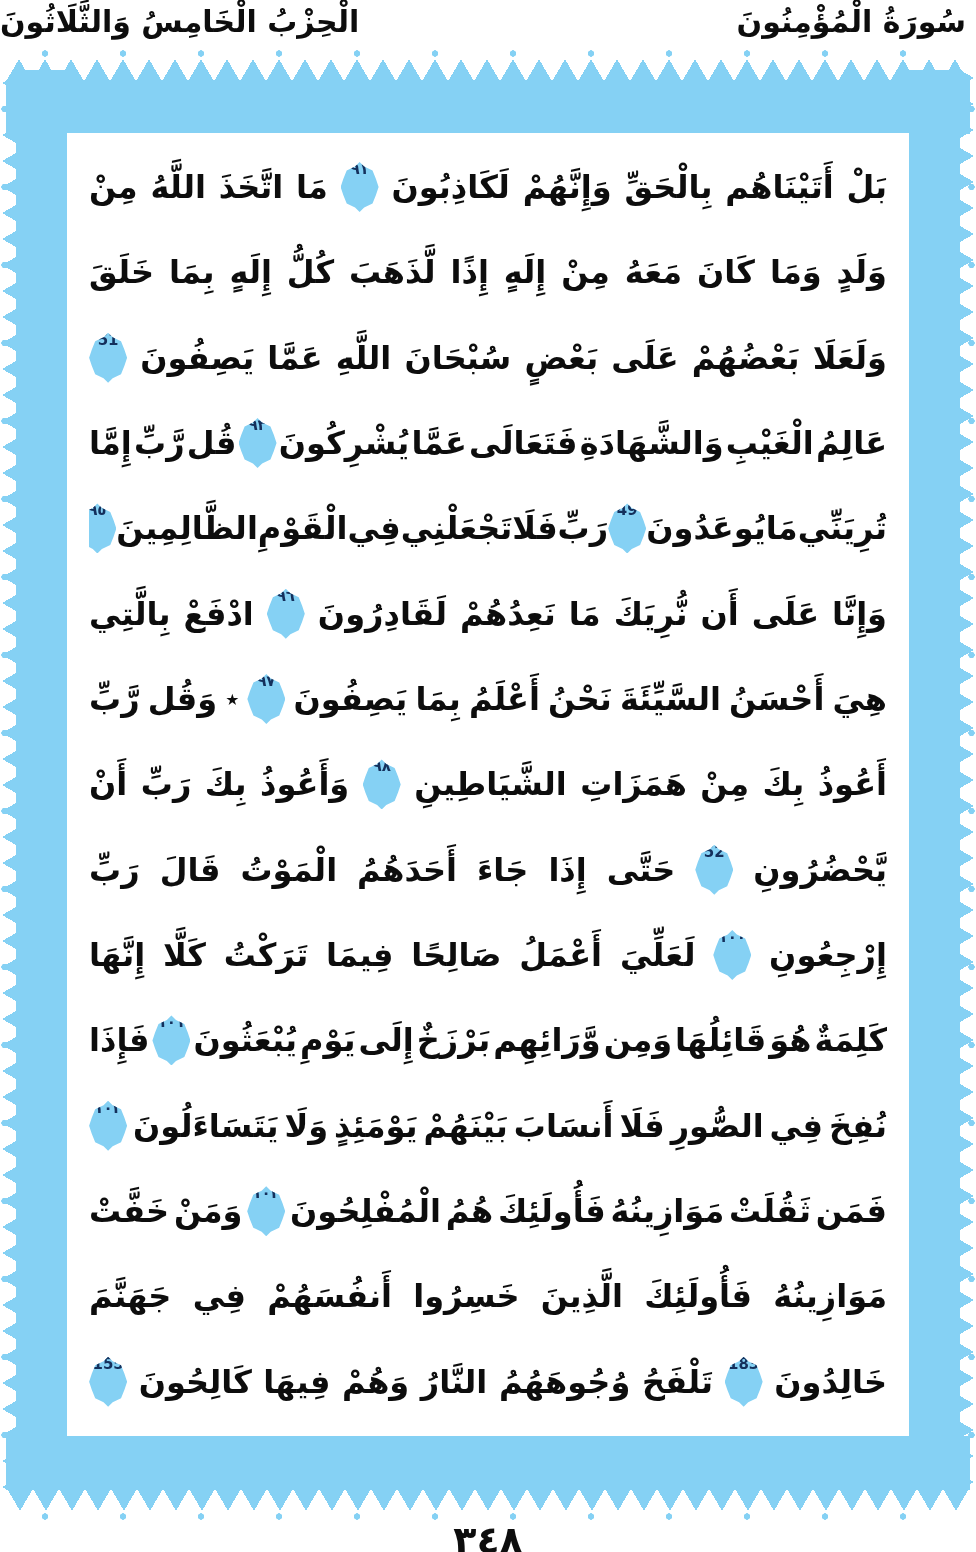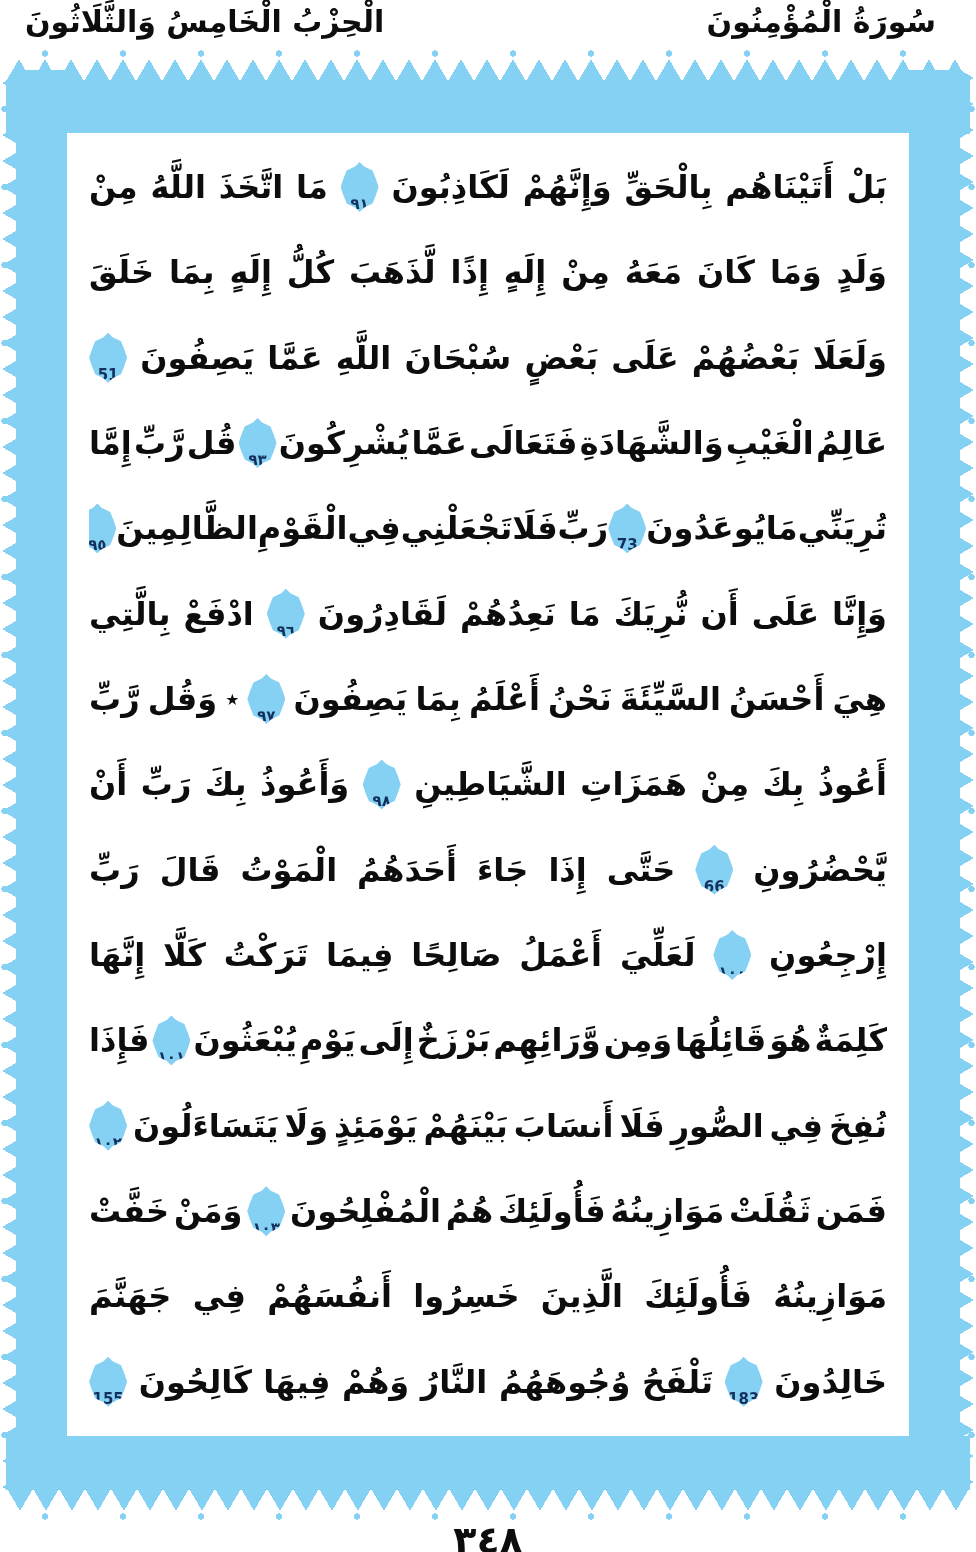--- a/index.html
+++ b/index.html
@@ -3,22 +3,22 @@
 <meta charset="utf-8">
 <style>
   html,body{margin:0;padding:0;}
   body{
     width:976px;height:1552px;position:relative;background:#ffffff;
     font-family:"DejaVu Sans",sans-serif;overflow:hidden;
     --blue:#85d1f4;--ink:#0d0d0d;--marker-num:#14305c;
   }
   
   .hdr{position:absolute;top:4px;font-size:30px;font-weight:700;color:var(--ink);white-space:nowrap;}
-  .hdr.surah{right:40px;}
-  .hdr.hizb{left:25px;}
+  .hdr.surah{right:10px;}
+  .hdr.hizb{left:0;}
   
   .band{position:absolute;background:var(--blue);}
   .band-top{left:6px;right:6px;top:80px;height:54px;}
   .band-bottom{left:6px;right:6px;top:1436px;height:54px;}
   .band-left{left:16px;width:51px;top:70px;height:1420px;}
   .band-right{left:909px;width:51px;top:70px;height:1420px;}
   .spikes{position:absolute;}
   .spikes-top{left:6px;right:6px;top:59px;height:22px;
     background:conic-gradient(from 150deg at 50% 0%,var(--blue) 60deg,transparent 0);
     background-size:26px 22px;background-repeat:repeat-x;}
@@ -54,21 +54,21 @@
     display:flex;flex-direction:row;justify-content:space-between;align-items:center;
     direction:rtl;height:84px;overflow:hidden;white-space:nowrap;
   }
   .word{
     font-size:32px;font-weight:700;color:var(--ink);white-space:nowrap;line-height:1;
   }
   .hizb-star{font-size:26px;font-weight:700;color:var(--ink);}
   .ayah-marker{
     flex:0 0 auto;width:38px;height:50px;background:var(--blue);
     clip-path:polygon(50% 0%,62% 9%,84% 17%,93% 34%,100% 50%,93% 66%,84% 83%,62% 91%,50% 100%,38% 91%,16% 83%,7% 66%,0% 50%,7% 34%,16% 17%,38% 9%);
-    display:flex;align-items:flex-end;justify-content:center;
+    display:flex;align-items:flex-start;justify-content:center;
   }
   .ayah-num{font-size:15px;font-weight:700;color:var(--marker-num);line-height:1;}
   
   .page-number{
     position:absolute;top:1498px;left:0;width:100%;text-align:center;
     font-size:38px;font-weight:700;color:var(--ink);margin-top:20px;
   }
 </style>
 </head>
 <body style="--blue: #85d1f4; --ink: #0d0d0d; --marker-num: #14305c;">
@@ -143,21 +143,21 @@
       </span>
       <span class="word">قُل</span>
       <span class="word">رَّبِّ</span>
       <span class="word">إِمَّا</span>
     </div>
     <div class="line">
       <span class="word">تُرِيَنِّي</span>
       <span class="word">مَا</span>
       <span class="word">يُوعَدُونَ</span>
       <span class="ayah-marker">
-        <span class="ayah-num">73</span>
+        <span class="ayah-num">49</span>
       </span>
       <span class="word">رَبِّ</span>
       <span class="word">فَلَا</span>
       <span class="word">تَجْعَلْنِي</span>
       <span class="word">فِي</span>
       <span class="word">الْقَوْمِ</span>
       <span class="word">الظَّالِمِينَ</span>
       <span class="ayah-marker">
         <span class="ayah-num">٩٥</span>
       </span>
@@ -201,21 +201,21 @@
         <span class="ayah-num">٩٨</span>
       </span>
       <span class="word">وَأَعُوذُ</span>
       <span class="word">بِكَ</span>
       <span class="word">رَبِّ</span>
       <span class="word">أَنْ</span>
     </div>
     <div class="line">
       <span class="word">يَّحْضُرُونِ</span>
       <span class="ayah-marker">
-        <span class="ayah-num">66</span>
+        <span class="ayah-num">52</span>
       </span>
       <span class="word">حَتَّى</span>
       <span class="word">إِذَا</span>
       <span class="word">جَاءَ</span>
       <span class="word">أَحَدَهُمُ</span>
       <span class="word">الْمَوْتُ</span>
       <span class="word">قَالَ</span>
       <span class="word">رَبِّ</span>
     </div>
     <div class="line">

